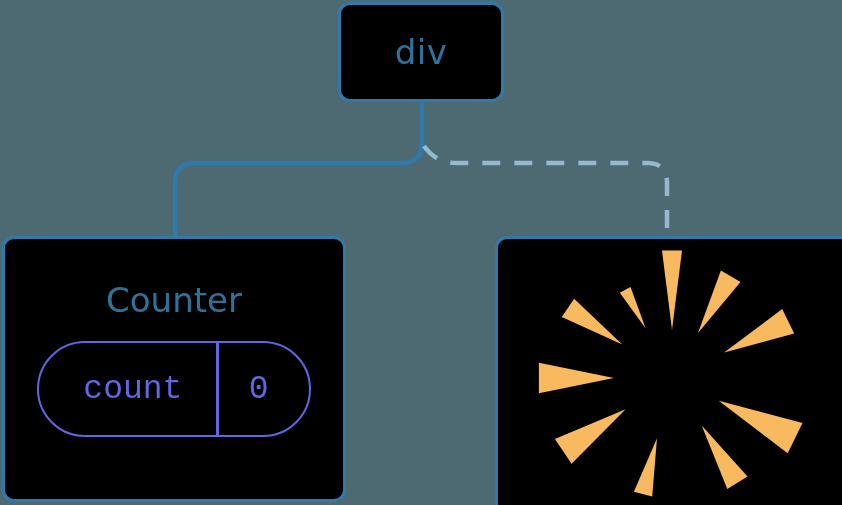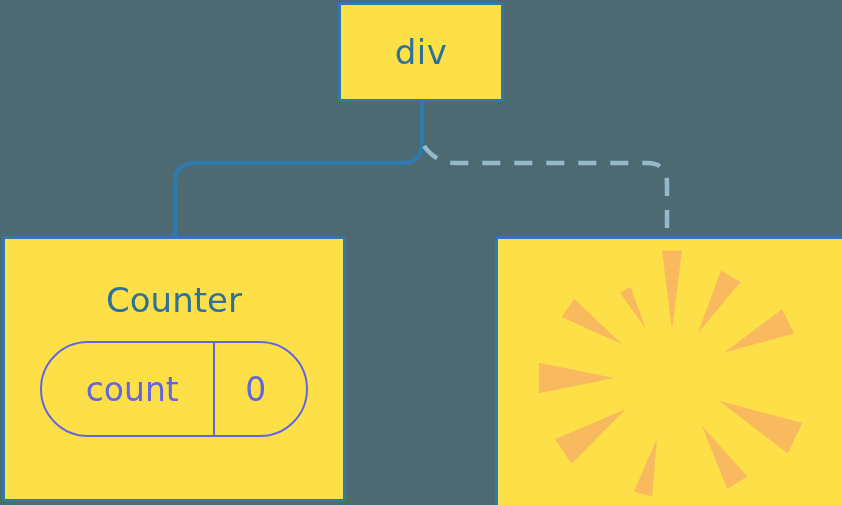--- a/index.html
+++ b/index.html
@@ -18,23 +18,23 @@
   #wires {
     position: absolute;
     left: 0;
     top: 0;
     width: 842px;
     height: 505px;
     pointer-events: none;
   }
   .node-box {
     position: absolute;
-    background: #fde047;
+    background: #000000;
     border: 3px solid #2f7aab;
-    border-radius: 3px;
+    border-radius: 12px;
     box-sizing: border-box;
   }
   #div-node {
     left: 338px;
     top: 2px;
     width: 166px;
     height: 100px;
     display: flex;
     align-items: center;
     justify-content: center;
@@ -63,20 +63,21 @@
     margin-bottom: 24px;
   }
   .state-pill {
     display: flex;
     align-items: stretch;
     border: 2.5px solid #6366e0;
     border-radius: 999px;
     height: 96px;
     box-sizing: border-box;
     overflow: hidden;
+    font-family: Liberation Mono, monospace;
   }
   .pill-key {
     display: flex;
     align-items: center;
     justify-content: center;
     padding: 0 34px 0 44px;
     color: #6366e0;
     font-size: 33px;
   }
   .pill-divider {

